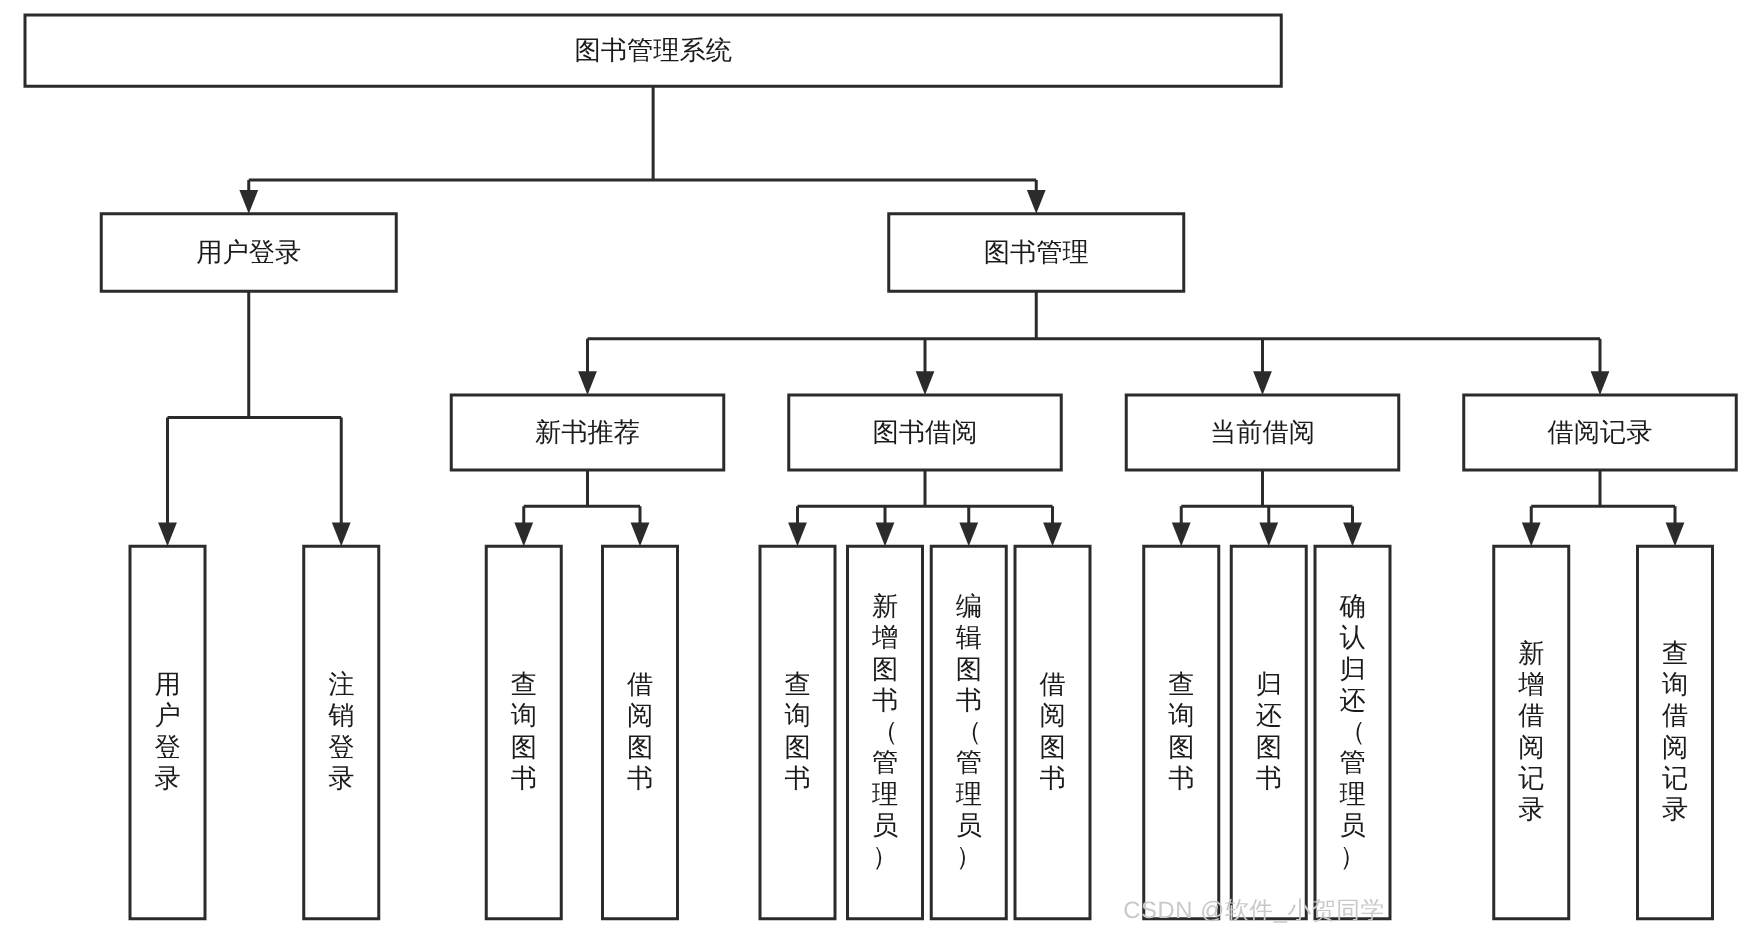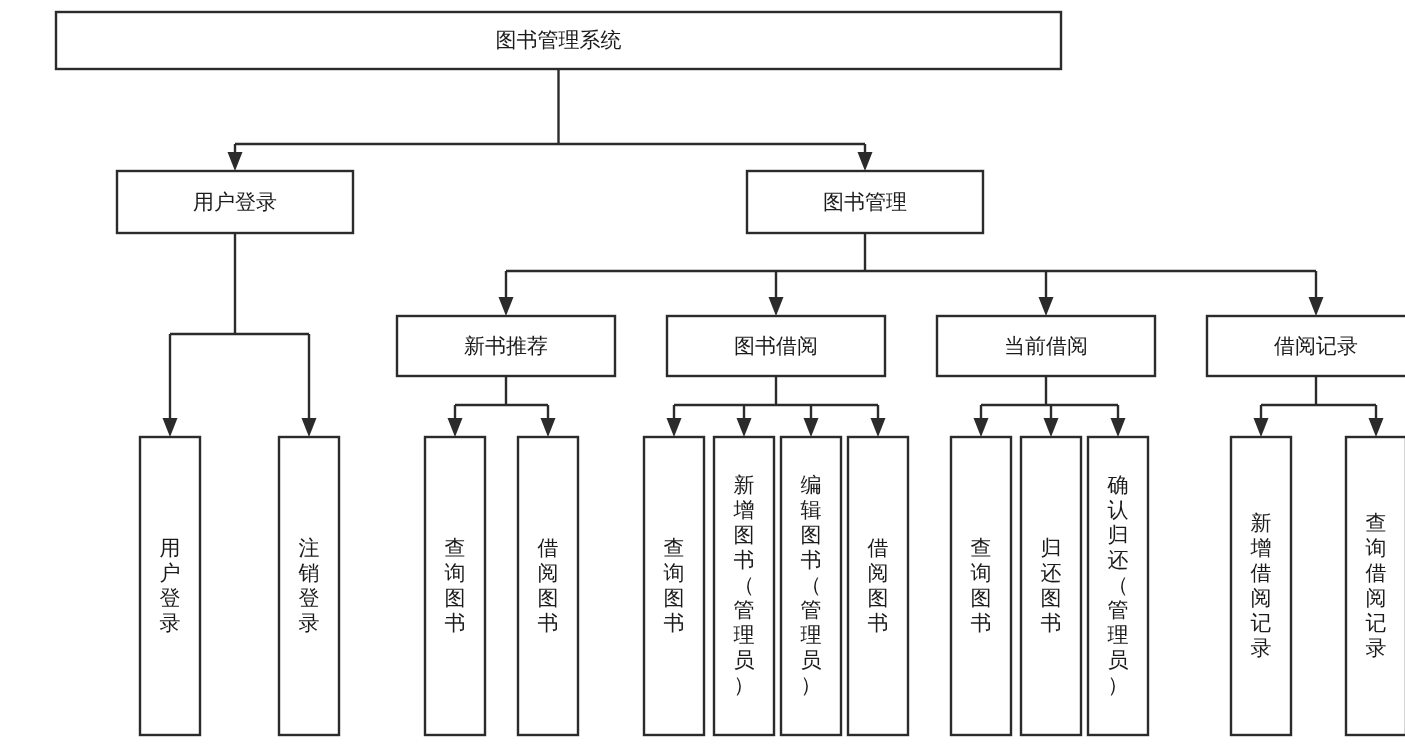--- a/index.html
+++ b/index.html
@@ -11,21 +11,20 @@
     width: 1405px;
     height: 747px;
     font-family: "Liberation Sans", "DejaVu Sans", sans-serif;
     overflow: hidden;
     position: relative;
   }
   #diagram-root {
     position: relative;
     width: 1116px;
     height: 747px;
-    margin-left: 36px;
   }
   svg.diagram-canvas {
     position: absolute;
     top: 0;
     left: 0;
     width: 1405px;
     height: 747px;
     display: block;
   }
   .node-rect {
@@ -203,13 +202,14 @@
         <g>
           <rect x="1195" y="437" width="60" height="298" class="node-rect"></rect>
           <text x="1225" class="node-label-vertical"><tspan x="1225" y="529.5">新</tspan><tspan x="1225" y="554.5">增</tspan><tspan x="1225" y="579.5">借</tspan><tspan x="1225" y="604.5">阅</tspan><tspan x="1225" y="629.5">记</tspan><tspan x="1225" y="654.5">录</tspan></text>
         </g>
         <g>
           <rect x="1310" y="437" width="60" height="298" class="node-rect"></rect>
           <text x="1340" class="node-label-vertical"><tspan x="1340" y="529.5">查</tspan><tspan x="1340" y="554.5">询</tspan><tspan x="1340" y="579.5">借</tspan><tspan x="1340" y="604.5">阅</tspan><tspan x="1340" y="629.5">记</tspan><tspan x="1340" y="654.5">录</tspan></text>
         </g>
       </g>
   </svg>
+  <div class="watermark-text">CSDN @软件_小贺同学</div>
 </div>
 
 </body></html>

